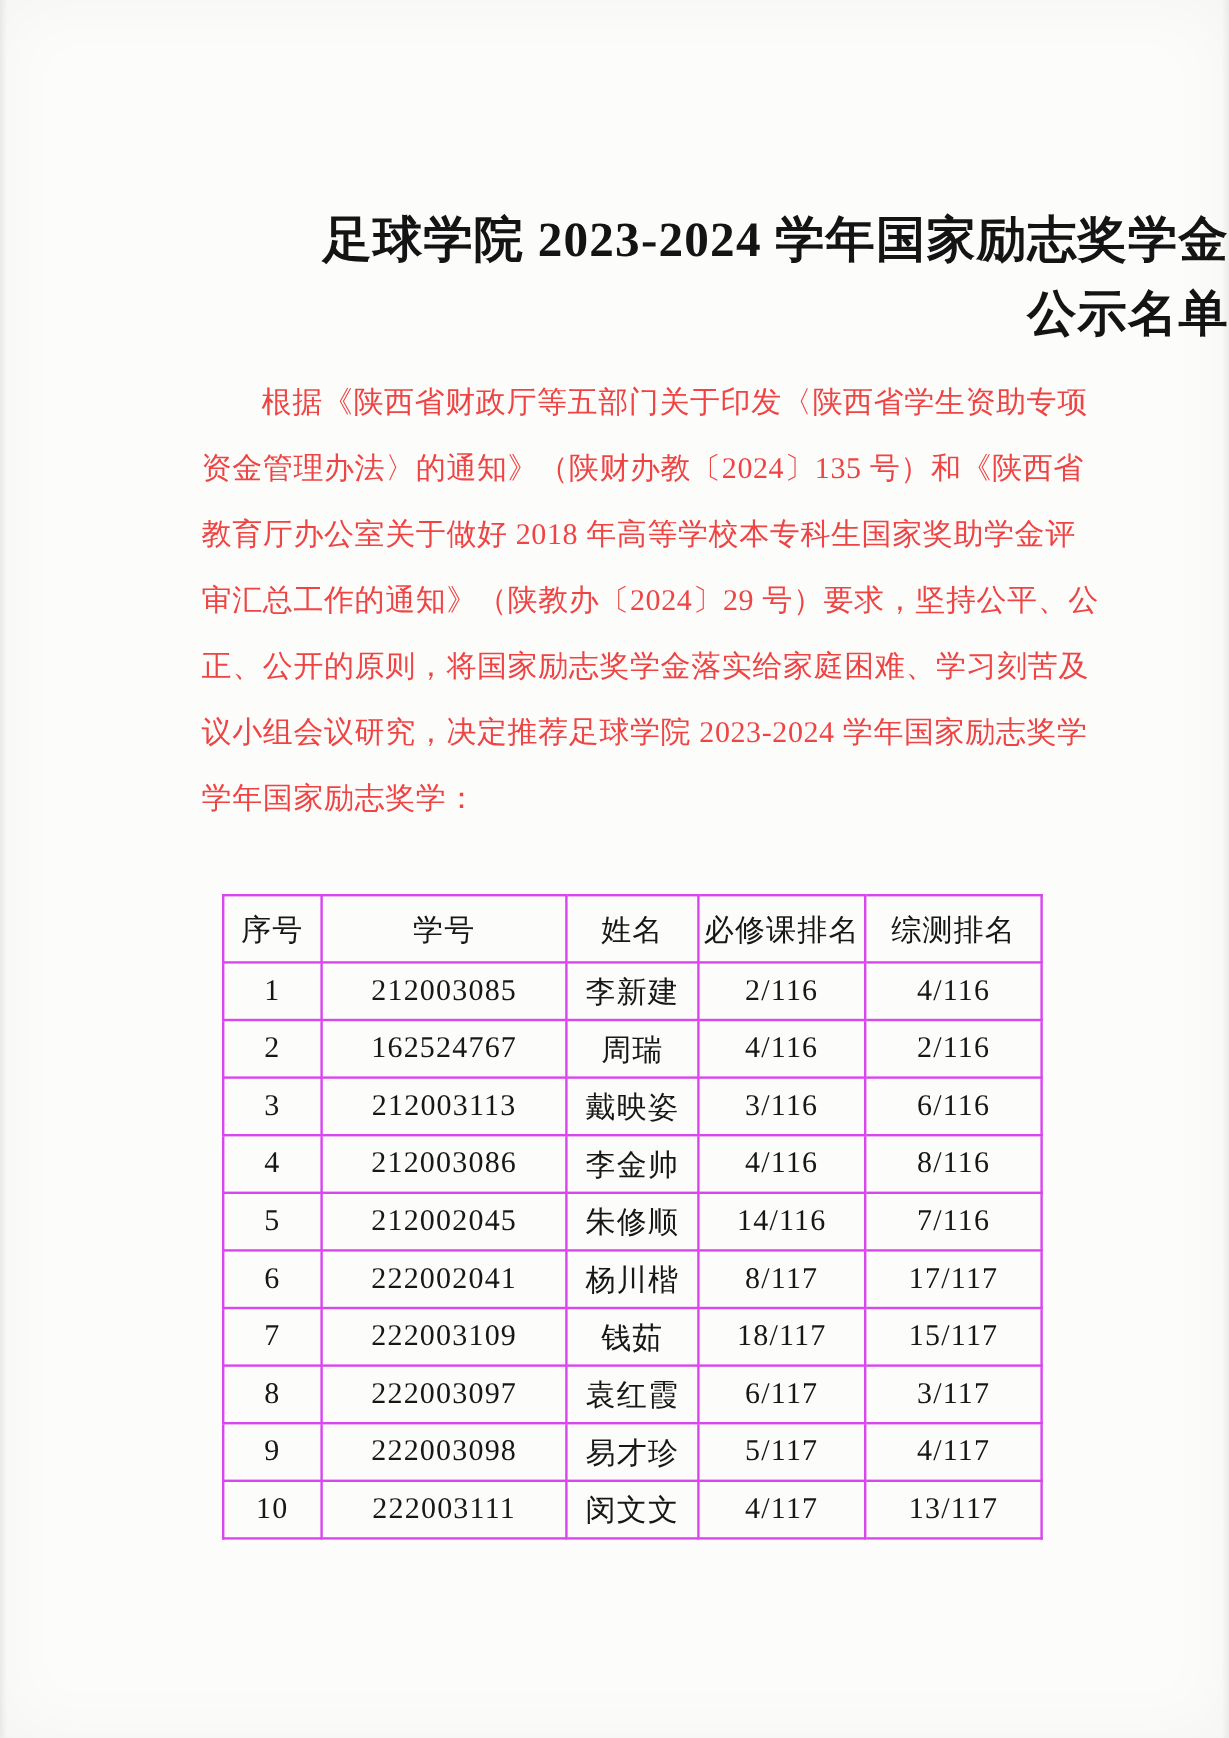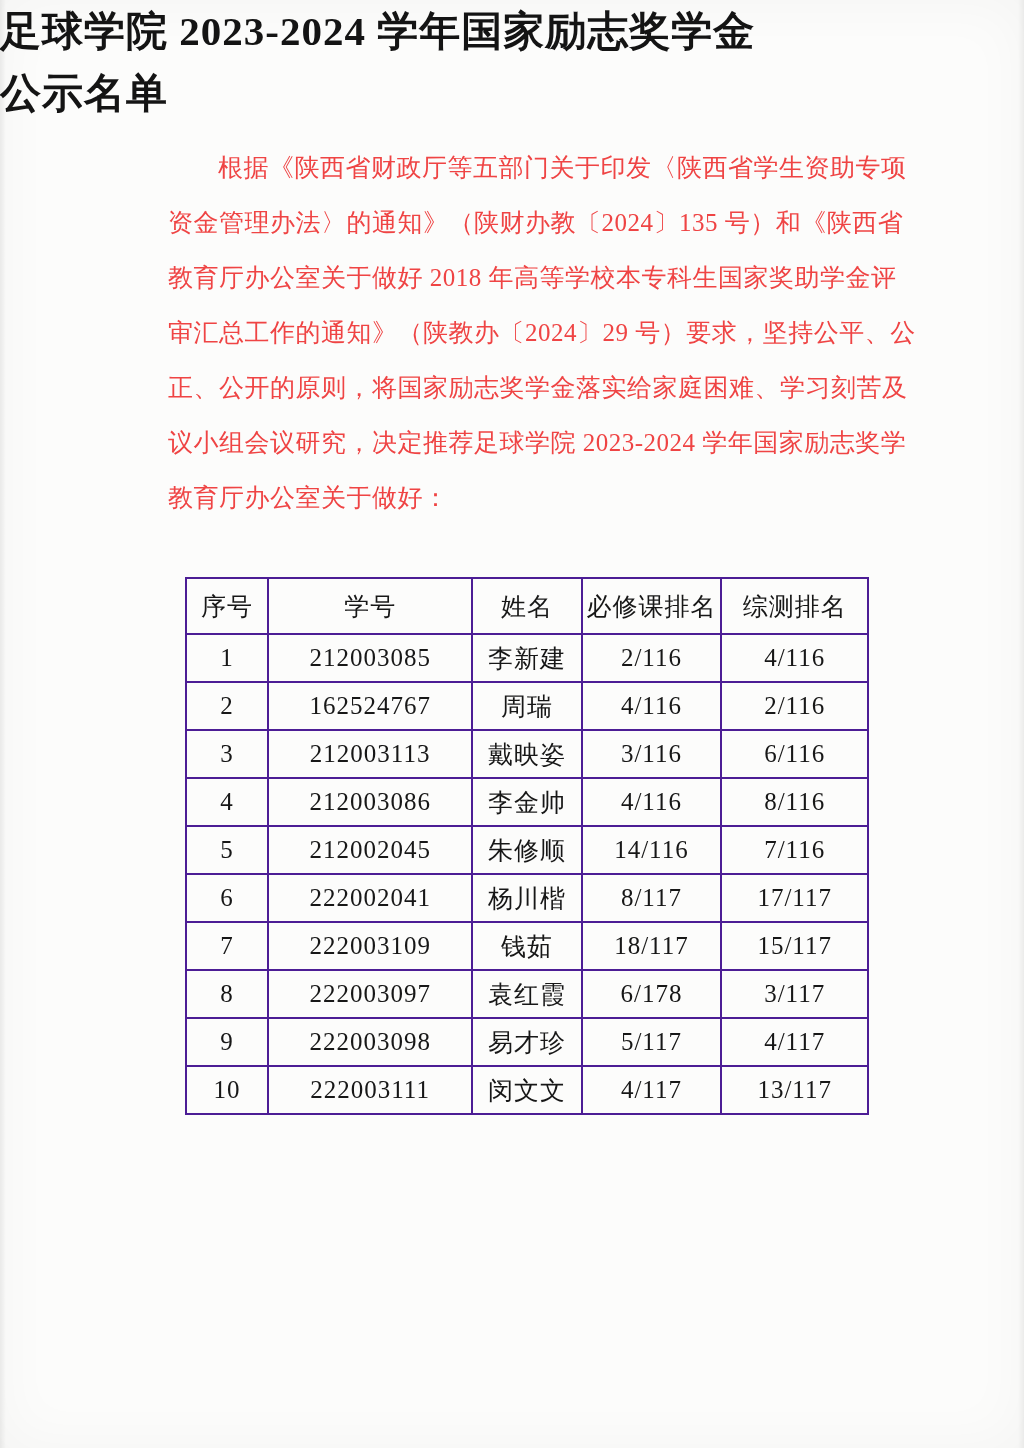--- a/index.html
+++ b/index.html
@@ -33,21 +33,22 @@
   .page::after {
     content: "";
     position: absolute;
     right: 0; top: 0; bottom: 0;
     width: 6px;
     background: linear-gradient(to left, rgba(0,0,0,0.05), rgba(0,0,0,0));
     pointer-events: none;
   }
 
   .doc-title {
-    text-align: left;
+    padding-top: 168px;
+    text-align: right;
     font-weight: bold;
     font-size: 41px;
     line-height: 62px;
     letter-spacing: 1px;
     color: #141414;
   }
 
   .doc-body {
     width: 714px;
     margin: 16px 0 0 168px;
@@ -76,21 +77,21 @@
     font-size: 25px;
     color: #171717;
   }
   .roster-table col.c-index  { width: 12%; }
   .roster-table col.c-sid    { width: 30%; }
   .roster-table col.c-name   { width: 16%; }
   .roster-table col.c-course { width: 20.5%; }
   .roster-table col.c-comp   { width: 21.5%; }
   .roster-table th,
   .roster-table td {
-    border: 2px solid #4c1d95;
+    border: 2px solid #d946ef;
     text-align: center;
     vertical-align: middle;
     padding: 0;
     font-weight: normal;
     letter-spacing: 1px;
   }
   .roster-table th { height: 54px; }
   .roster-table td { height: 46px; }
 </style>
 </head>
@@ -103,21 +104,21 @@
     <div>公示名单</div>
   </div>
 
   <div class="doc-body">
       <div class="para-line indent">根据《陕西省财政厅等五部门关于印发〈陕西省学生资助专项</div>
       <div class="para-line">资金管理办法〉的通知》（陕财办教〔2024〕135 号）和《陕西省</div>
       <div class="para-line">教育厅办公室关于做好 2018 年高等学校本专科生国家奖助学金评</div>
       <div class="para-line">审汇总工作的通知》（陕教办〔2024〕29 号）要求，坚持公平、公</div>
       <div class="para-line">正、公开的原则，将国家励志奖学金落实给家庭困难、学习刻苦及</div>
       <div class="para-line">议小组会议研究，决定推荐足球学院 2023-2024 学年国家励志奖学</div>
-      <div class="para-line last">教育厅办公室关于做好：</div>
+      <div class="para-line last">学年国家励志奖学：</div>
     </div>
 
   <table class="roster-table">
     <colgroup>
       <col class="c-index">
       <col class="c-sid">
       <col class="c-name">
       <col class="c-course">
       <col class="c-comp">
     </colgroup>
@@ -177,21 +178,21 @@
           <td>7</td>
           <td>222003109</td>
           <td>钱茹</td>
           <td>18/117</td>
           <td>15/117</td>
         </tr>
         <tr>
           <td>8</td>
           <td>222003097</td>
           <td>袁红霞</td>
-          <td>6/178</td>
+          <td>6/117</td>
           <td>3/117</td>
         </tr>
         <tr>
           <td>9</td>
           <td>222003098</td>
           <td>易才珍</td>
           <td>5/117</td>
           <td>4/117</td>
         </tr>
         <tr>

